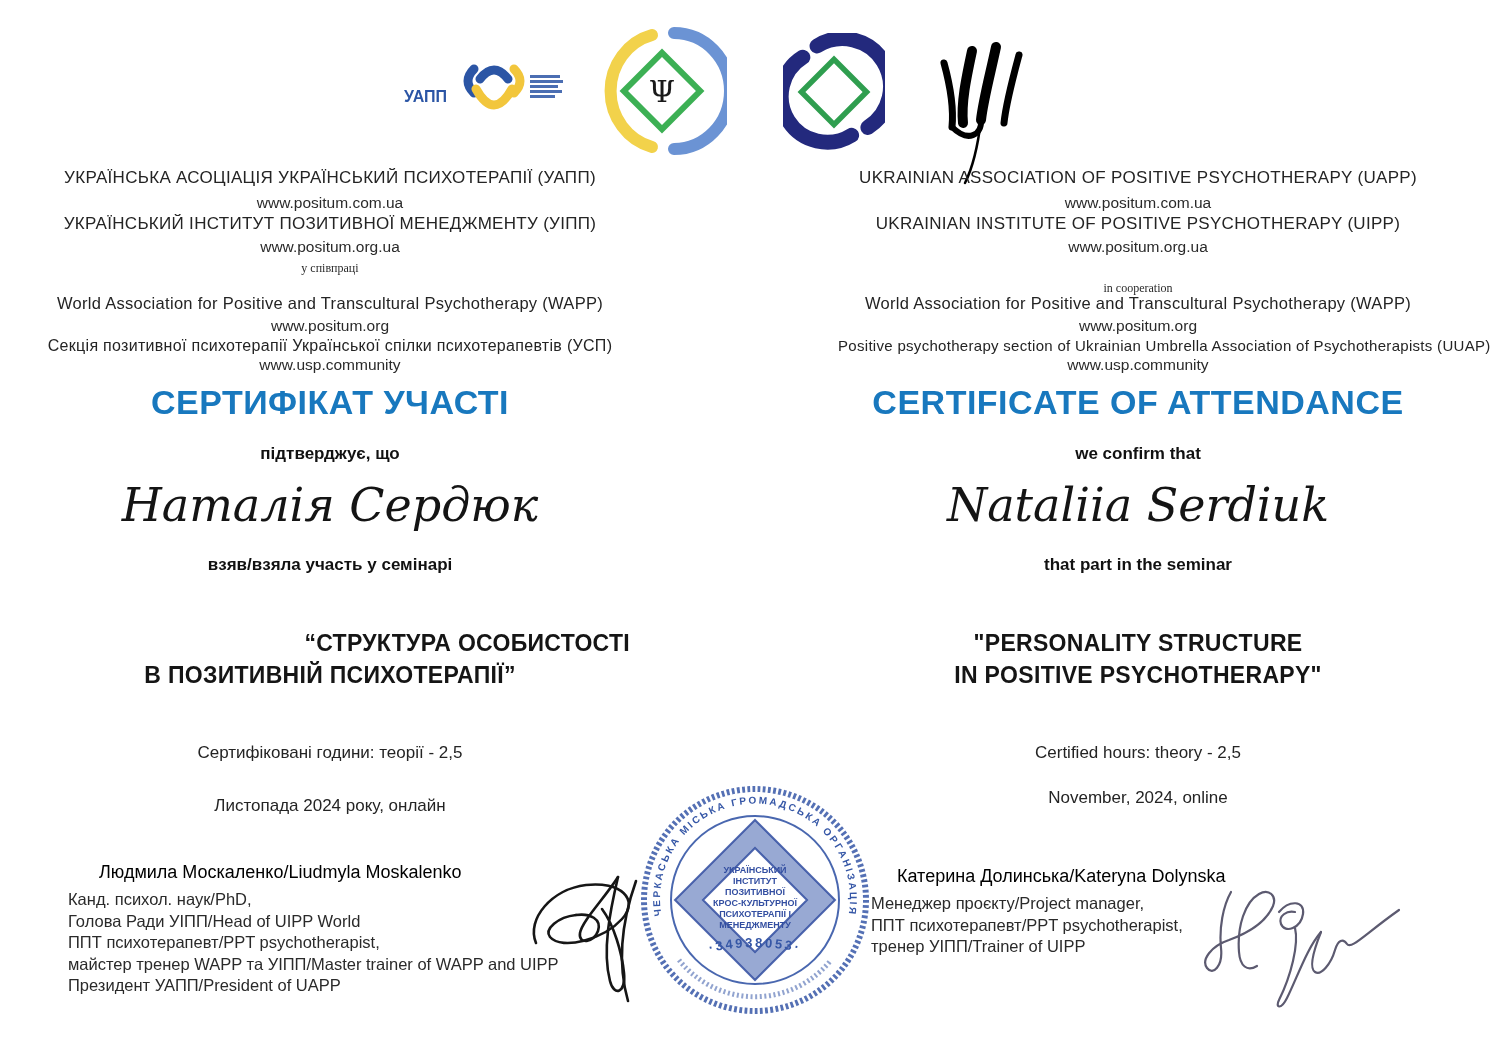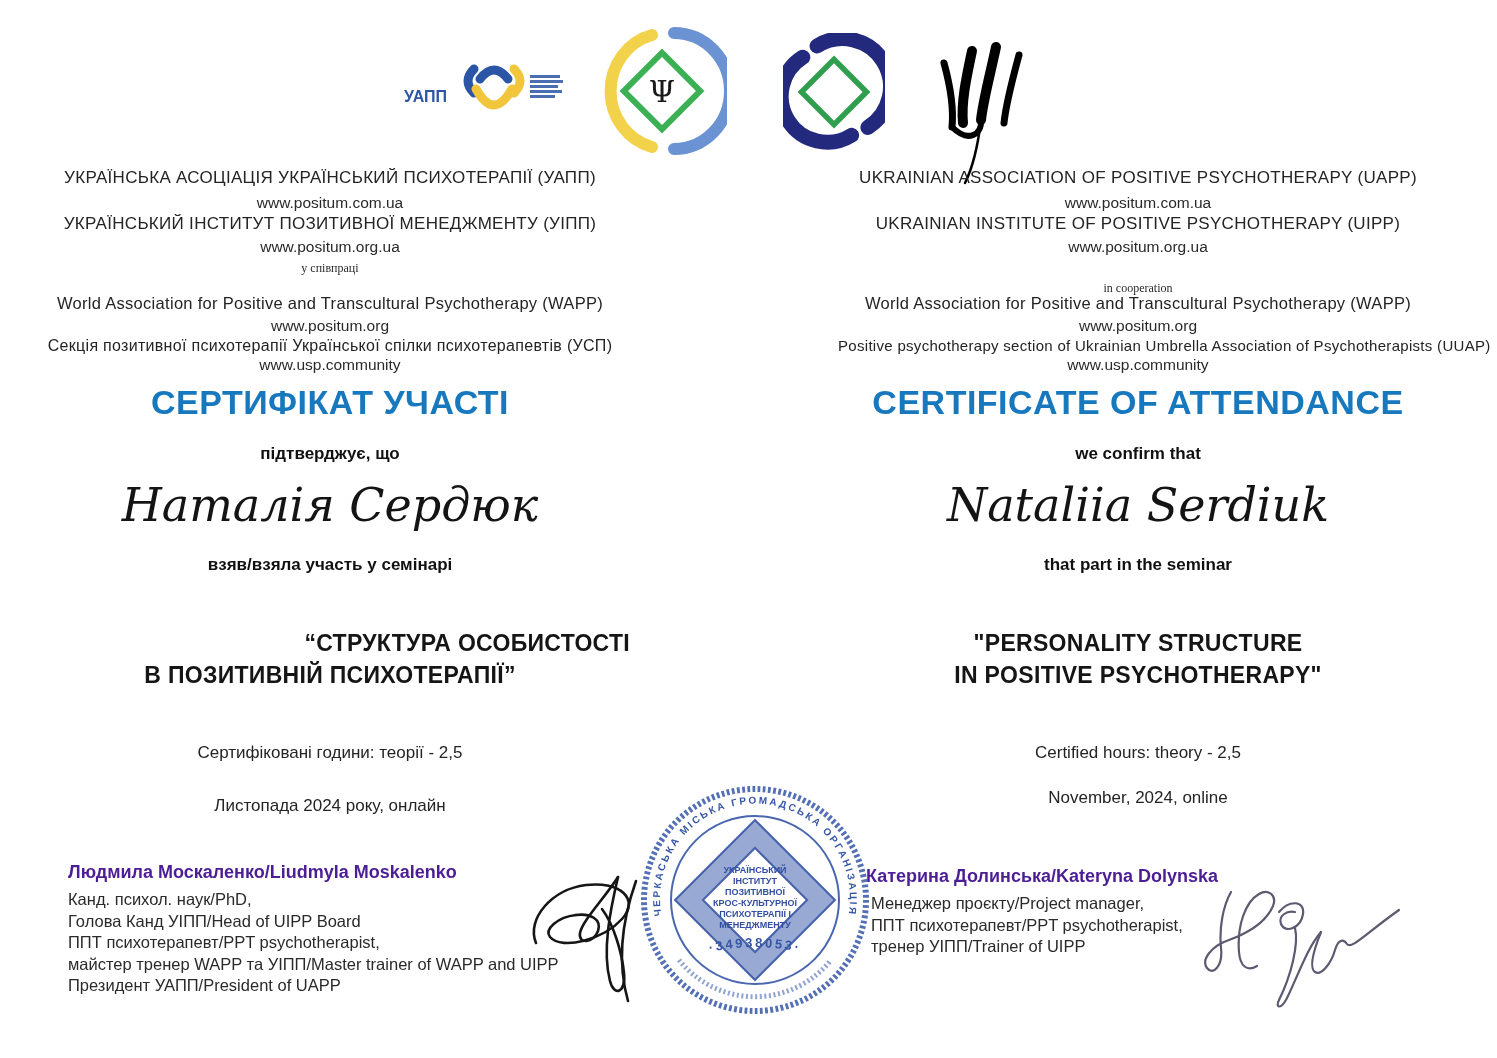--- a/index.html
+++ b/index.html
@@ -17,21 +17,21 @@
   .coop{font-size:12px;color:#2a2a2a;font-family:Liberation Serif, serif;}
   .cert-title{font-size:34px;font-weight:700;letter-spacing:.5px;}
   .confirm{font-size:17px;font-weight:700;color:#111;}
   .script-name{font-family:"DejaVu Serif",serif;font-style:italic;font-size:46px;color:#141414;}
   .action{font-size:17px;font-weight:700;color:#111;}
   .sem{font-size:23px;font-weight:700;letter-spacing:.3px;color:#151515;}
   .meta{font-size:17px;color:#242424;}
 
   
   .sigblock{position:absolute;text-align:left;}
-  .sig-name{font-size:18px;font-weight:700;color:#4c1d95;margin-bottom:6px;white-space:nowrap;}
+  .sig-name{font-size:18px;font-weight:400;color:#000000;margin-bottom:6px;white-space:nowrap;margin-left:31px;}
   .sig-line{font-size:16.5px;color:#2a2a2a;line-height:21.5px;white-space:nowrap;}
   .sigblock.right .sig-line{padding-left:5px;}
 
   .abs{position:absolute;}
   svg{display:block;}
   .uapp-word{font-weight:700;fill:#2b55a5;}
   .tiny-bars div{height:3px;background:#2b55a5;margin:2px 0;opacity:.85;}
 </style>
 </head>
 <body>
@@ -125,21 +125,21 @@
     <div class="line action" style="top:555px;">that part in the seminar</div>
     <div class="line sem" style="top:630px;">"PERSONALITY STRUCTURE</div>
     <div class="line sem" style="top:662px;">IN POSITIVE PSYCHOTHERAPY"</div>
     <div class="line meta" style="top:743px;">Certified hours: theory - 2,5</div>
     <div class="line meta" style="top:788px;">November, 2024, online</div>
   </div>
 
   <div class="sigblock" style="left:68px;top:862px;">
     <div class="sig-name">Людмила Москаленко/Liudmyla Moskalenko</div>
     <div class="sig-line">Канд. психол. наук/PhD,</div>
-    <div class="sig-line">Голова Канд УІПП/Head of UIPP Board</div>
+    <div class="sig-line">Голова Ради УІПП/Head of UIPP World</div>
     <div class="sig-line">ППТ психотерапевт/PPT psychotherapist,</div>
     <div class="sig-line">майстер тренер WAPP та УІПП/Master trainer of WAPP and UIPP</div>
     <div class="sig-line">Президент УАПП/President of UAPP</div>
   </div>
 
   <div class="sigblock right" style="left:866px;top:866px;">
     <div class="sig-name">Катерина Долинська/Kateryna Dolynska</div>
     <div class="sig-line">Менеджер проєкту/Project manager,</div>
     <div class="sig-line">ППТ психотерапевт/PPT psychotherapist,</div>
     <div class="sig-line">тренер  УІПП/Trainer of  UIPP</div>

